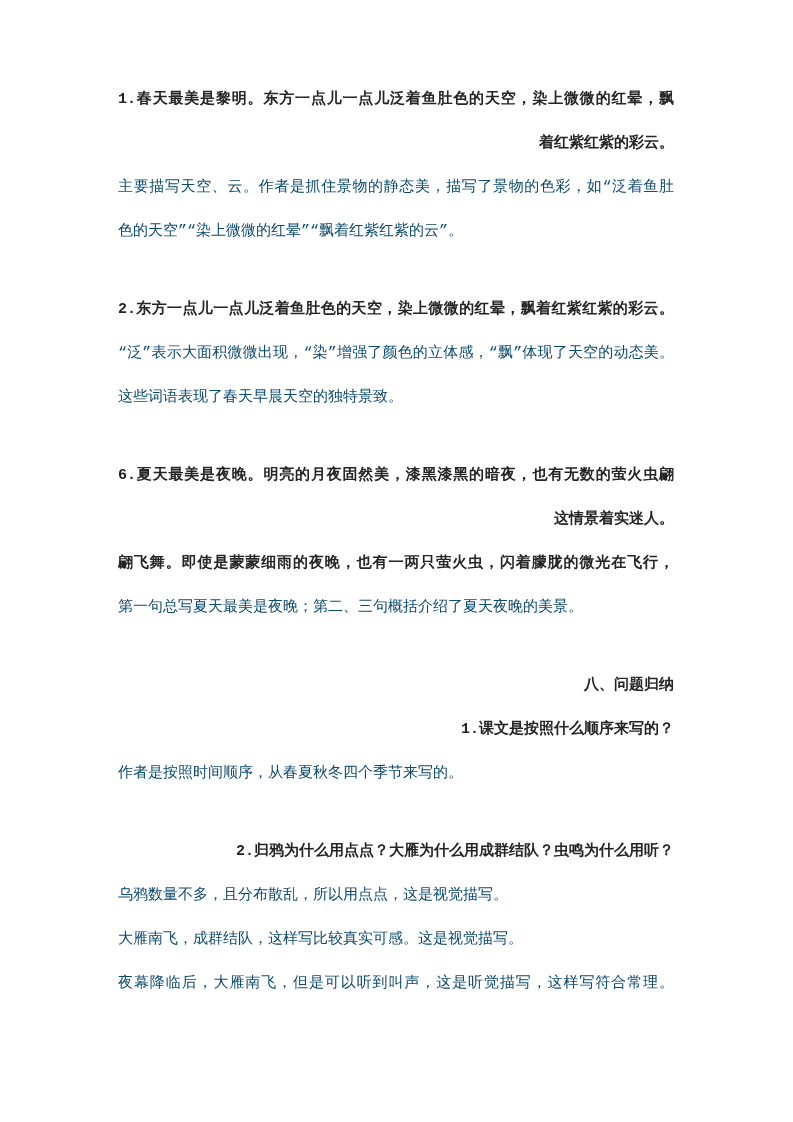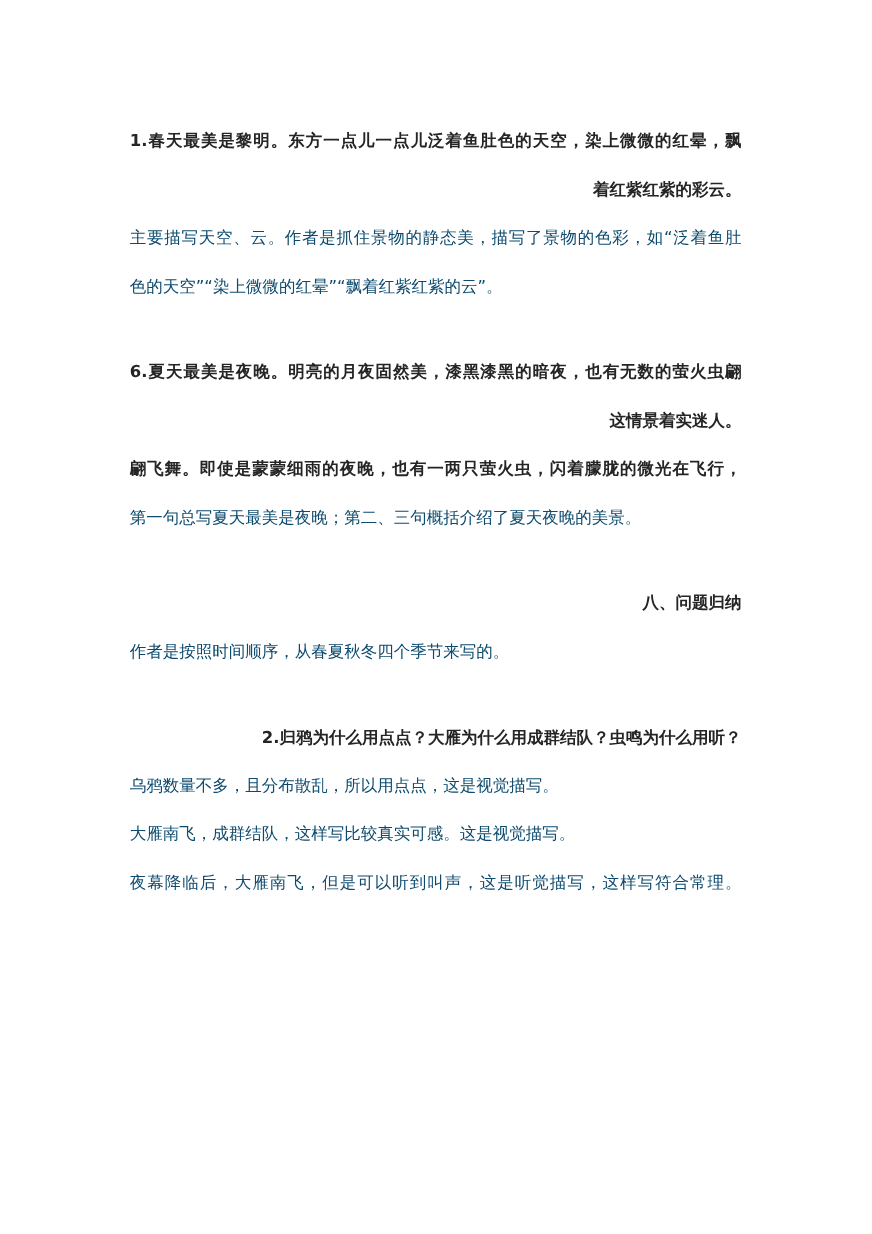--- a/index.html
+++ b/index.html
@@ -11,22 +11,23 @@
     position: relative;
     width: 793px;
     height: 1122px;
     background: #ffffff;
     overflow: hidden;
     font-family: "DejaVu Sans", "Liberation Sans", sans-serif;
   }
   .content {
     position: absolute;
     left: 118px;
-    top: 106px;
+    top: 78px;
     width: 556px;
+    font-family: Liberation Mono, monospace;
   }
   .section { margin-bottom: 34px; }
   .section:last-child { margin-bottom: 0; }
   .line {
     height: 44px;
     line-height: 44px;
     font-size: 15px;
     overflow: hidden;
     white-space: nowrap;
   }
@@ -55,35 +56,47 @@
       <div class="bold">
         <div class="line fill">1.春天最美是黎明。东方一点儿一点儿泛着鱼肚色的天空，染上微微的红晕，飘</div>
         <div class="line">着红紫红紫的彩云。</div>
       </div>
       <div class="normal">
         <div class="line fill">主要描写天空、云。作者是抓住景物的静态美，描写了景物的色彩，如“泛着鱼肚</div>
         <div class="line">色的天空”“染上微微的红晕”“飘着红紫红紫的云”。</div>
       </div>
     </div>
 
+    <div class="section">
+      <div class="bold">
+        <div class="line fill">2.东方一点儿一点儿泛着鱼肚色的天空，染上微微的红晕，飘着红紫红紫的彩云。</div>
+      </div>
+      <div class="normal">
+        <div class="line fill">“泛”表示大面积微微出现，“染”增强了颜色的立体感，“飘”体现了天空的动态美。</div>
+        <div class="line">这些词语表现了春天早晨天空的独特景致。</div>
+      </div>
+    </div>
 
     <div class="section">
       <div class="bold">
         <div class="line fill">6.夏天最美是夜晚。明亮的月夜固然美，漆黑漆黑的暗夜，也有无数的萤火虫翩</div>
         <div class="line">这情景着实迷人。</div>
         <div class="line fill">翩飞舞。即使是蒙蒙细雨的夜晚，也有一两只萤火虫，闪着朦胧的微光在飞行，</div>
       </div>
       <div class="normal">
         <div class="line">第一句总写夏天最美是夜晚；第二、三句概括介绍了夏天夜晚的美景。</div>
       </div>
     </div>
 
     <div class="section">
       <div class="bold">
         <div class="line">八、问题归纳</div>
+      </div>
+      <div class="bold">
+        <div class="line">1.课文是按照什么顺序来写的？</div>
       </div>
       <div class="normal">
         <div class="line">作者是按照时间顺序，从春夏秋冬四个季节来写的。</div>
       </div>
     </div>
 
     <div class="section">
       <div class="bold">
         <div class="line">2.归鸦为什么用点点？大雁为什么用成群结队？虫鸣为什么用听？</div>
       </div>

